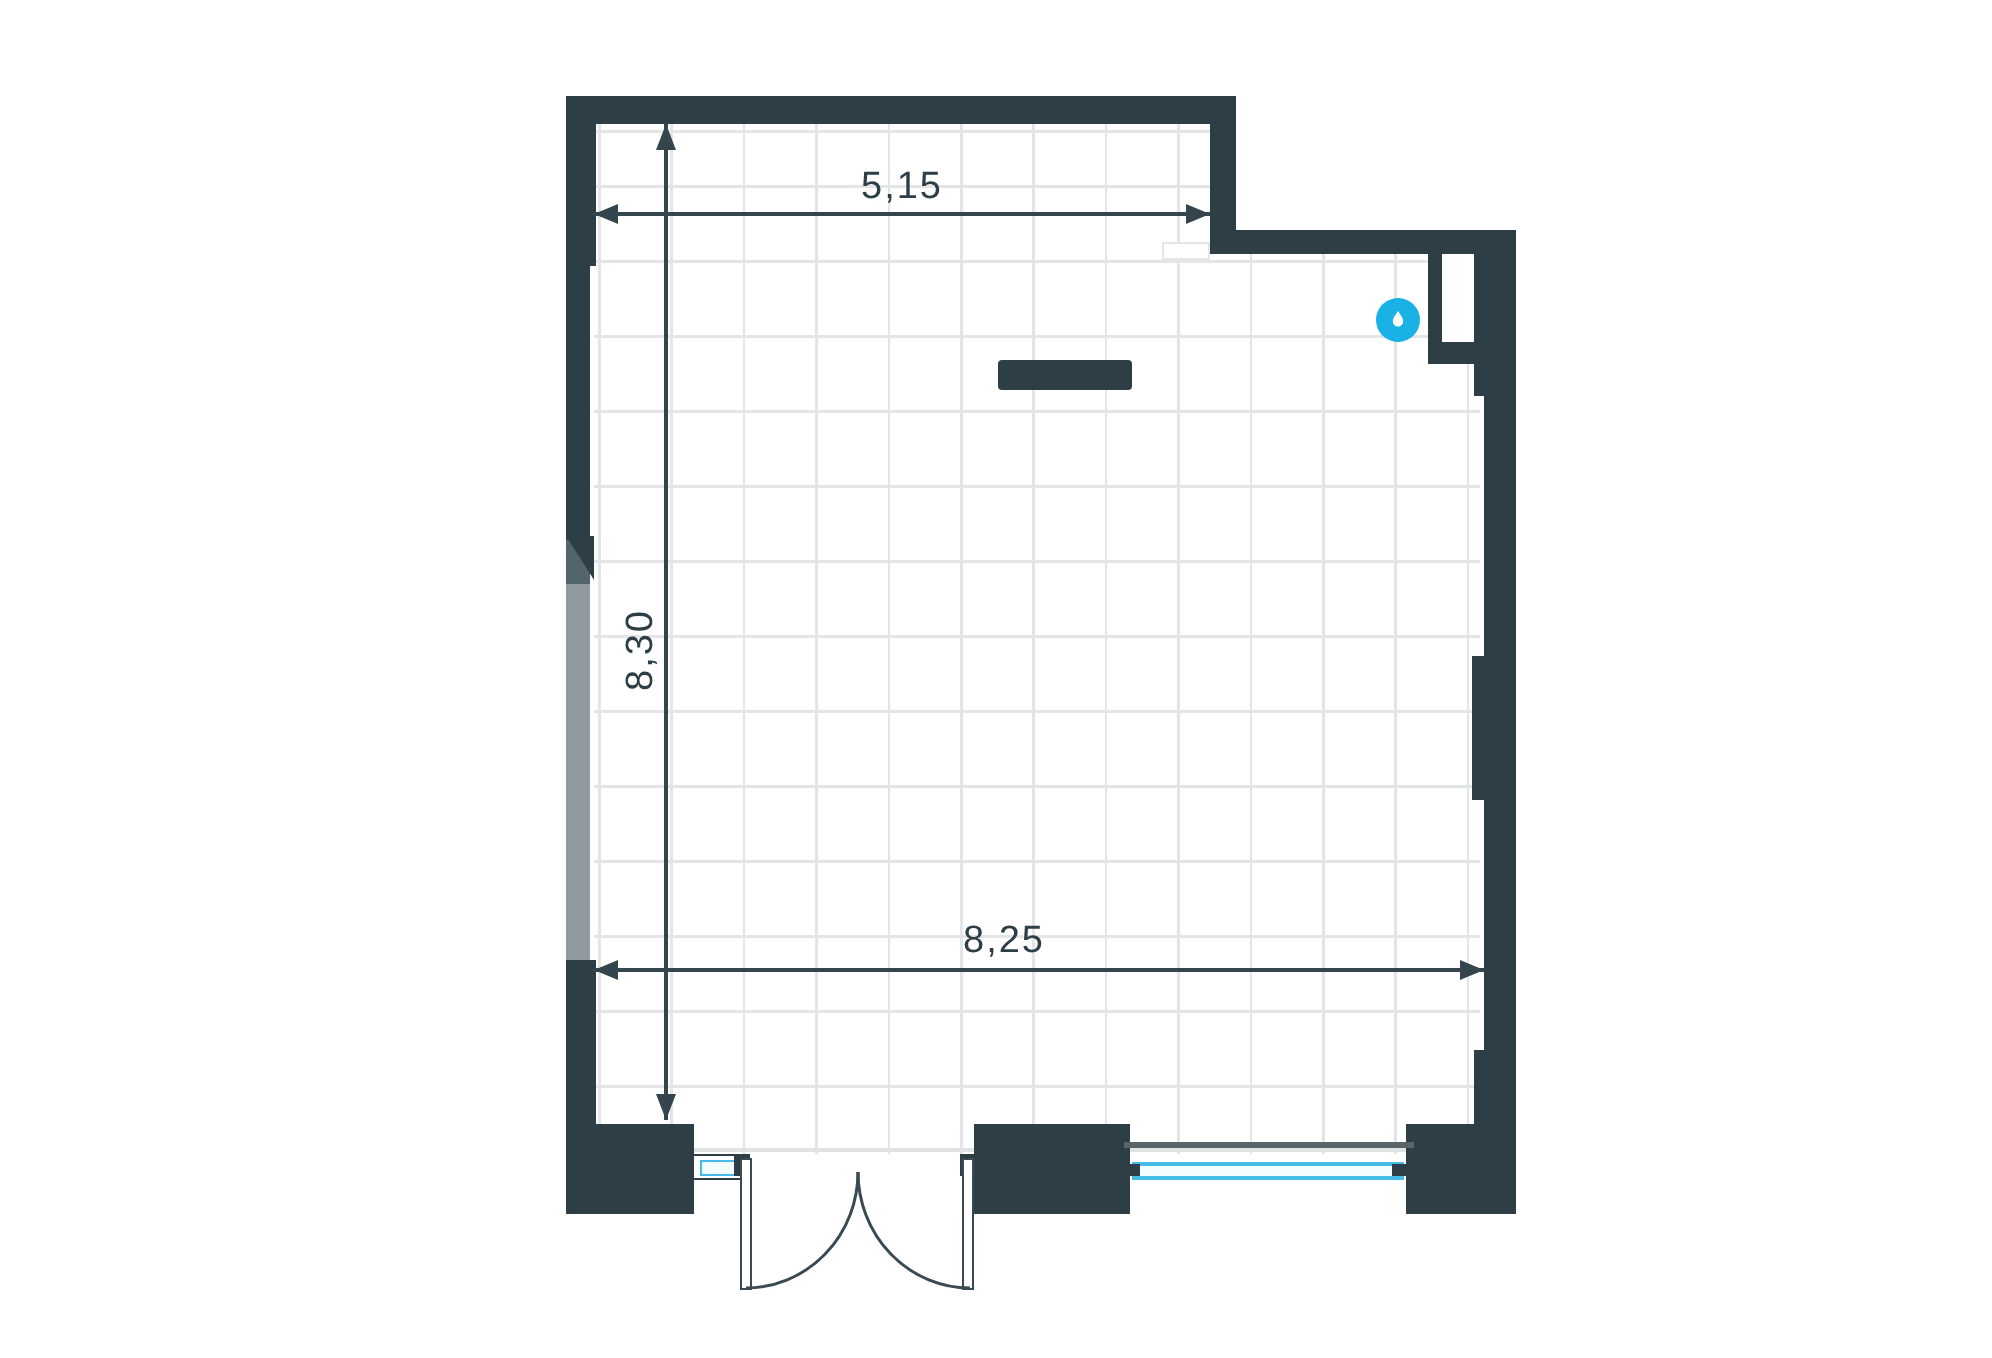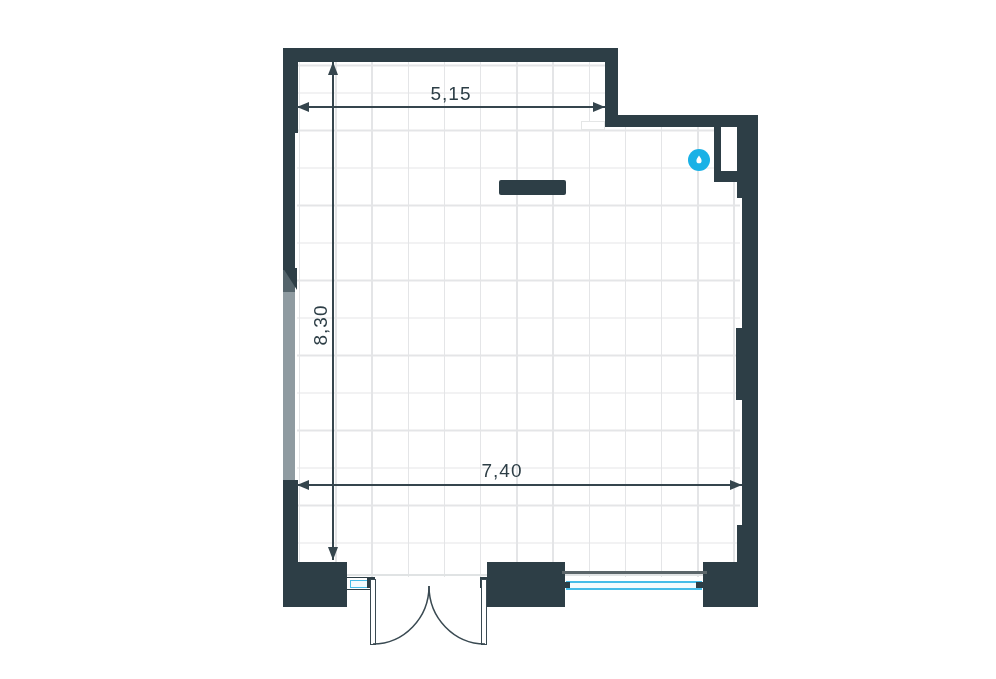--- a/index.html
+++ b/index.html
@@ -95,21 +95,21 @@
   <div class="dim-label" style="left:411px;top:83px;">5,15</div>
 
   <div class="dim-line" style="left:332px;top:62px;width:1.5px;height:498px;"></div>
   <div class="arr u" style="left:328px;top:62px;"></div>
   <div class="arr d" style="left:328px;top:547px;"></div>
   <div class="dim-label rot" style="left:281px;top:314px;">8,30</div>
 
   <div class="dim-line" style="left:297px;top:484px;width:445px;height:1.5px;"></div>
   <div class="arr l" style="left:297px;top:480px;"></div>
   <div class="arr r" style="left:730px;top:480px;"></div>
-  <div class="dim-label" style="left:462px;top:460px;">7,40</div>
+  <div class="dim-label" style="left:462px;top:460px;">8,25</div>
 
   <div class="marker" style="left:688px;top:149px;">
     <svg width="12" height="12" viewBox="0 0 20 20">
       <path d="M10 2.5 C12.3 6 14.3 8.3 14.3 11.2 A4.3 4.3 0 1 1 5.7 11.2 C5.7 8.3 7.7 6 10 2.5 Z" fill="#ffffff"></path>
     </svg>
   </div>
 
 </div>
 
 </body></html>

